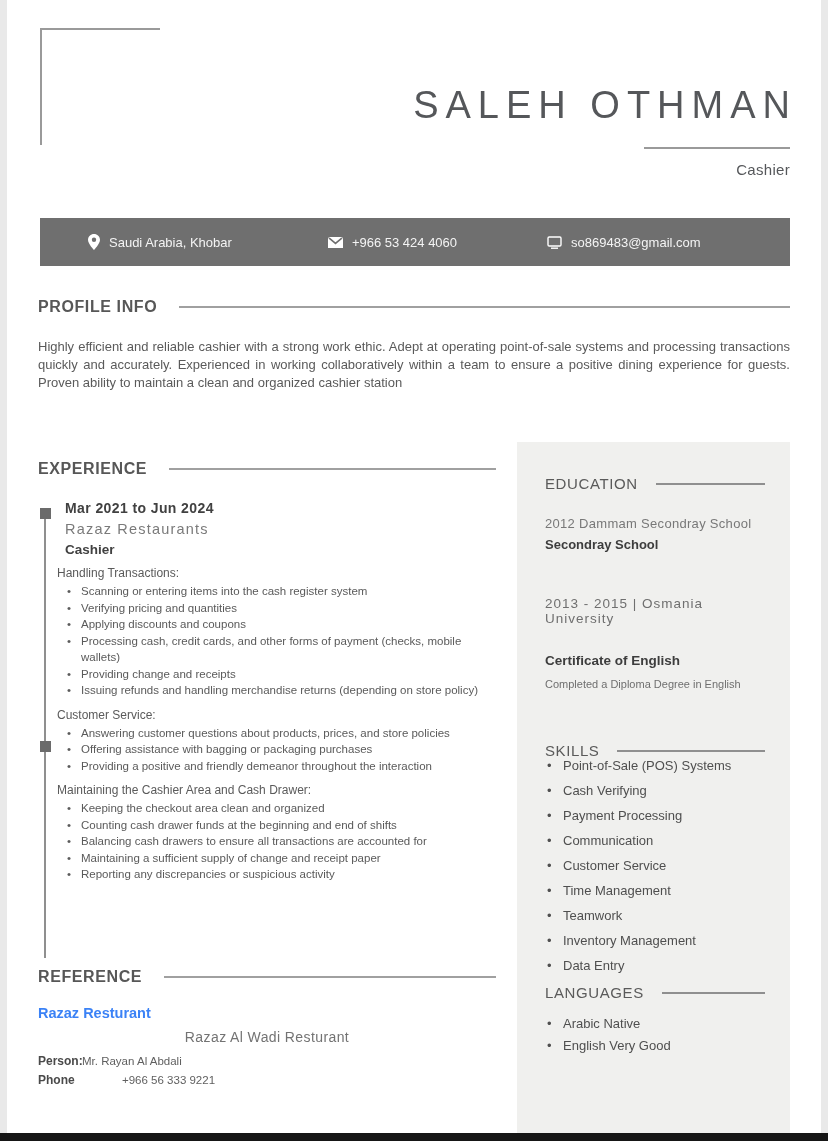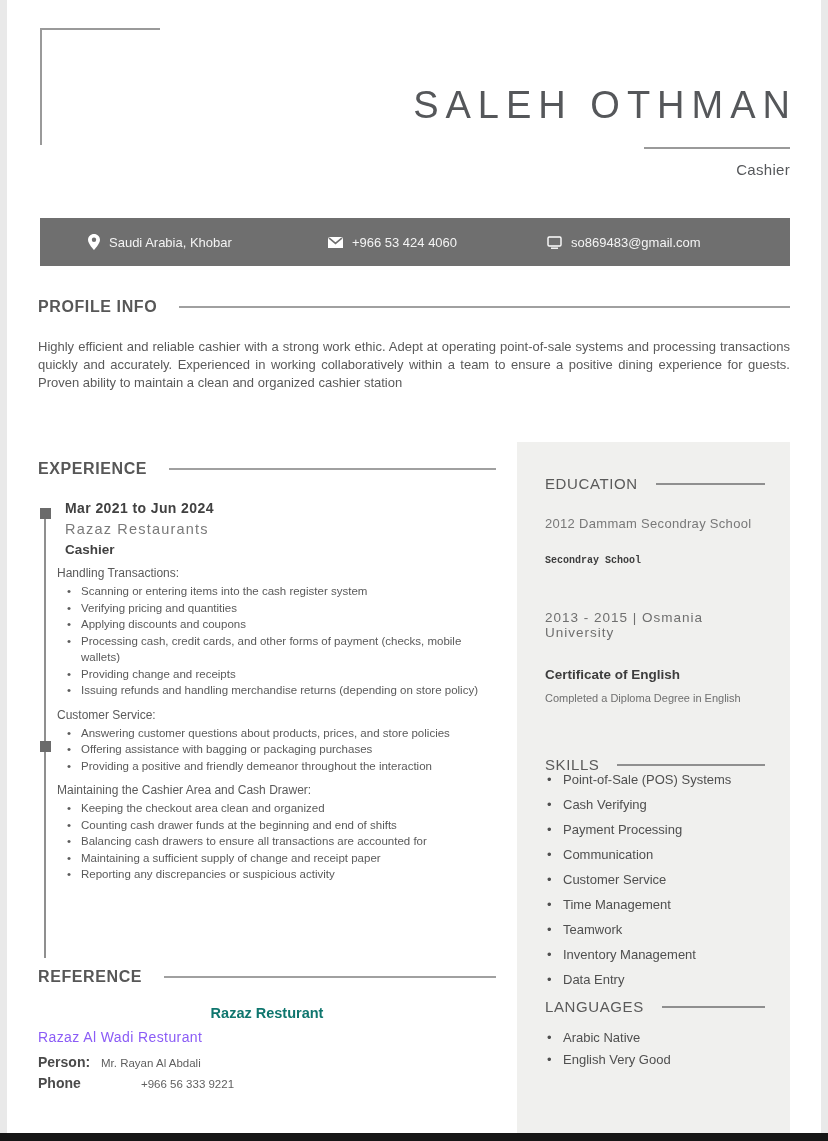--- a/index.html
+++ b/index.html
@@ -48,37 +48,37 @@
   .exp-date { font-size:14px; font-weight:bold; color:#414141; letter-spacing:0.4px; }
   .exp-company { font-size:14.5px; color:#7a7a7a; letter-spacing:1.2px; margin-top:5px; }
   .exp-role { font-size:13.5px; font-weight:bold; color:#414141; margin-top:5px; }
   .exp-group-label { font-size:12px; color:#5a5a5a; margin:9px 0 3px -8px; }
   .exp-bullets { list-style:none; }
   .exp-bullets li { position:relative; padding-left:16px; font-size:11.5px; color:#5a5a5a; line-height:16.5px; }
   .exp-bullets li::before { content:"•"; position:absolute; left:2px; top:0; color:#5a5a5a; }
 
   
   .reference-sec { position:absolute; left:38px; top:968px; width:458px; }
-  .ref-company { font-size:14.5px; font-weight:bold; color:#0f766e; margin-top:19px;text-align:center; }
-  .ref-subcompany { font-size:14px; color:#8b5cf6; letter-spacing:0.4px; margin-top:8px; }
+  .ref-company { font-size:14.5px; font-weight:bold; color:#3b82f6; margin-top:19px; }
+  .ref-subcompany { font-size:14px; color:#737373; letter-spacing:0.4px; margin-top:8px;text-align:center; }
   .ref-row { margin-top:9px; display:flex; align-items:baseline; }
   .ref-row + .ref-row { margin-top:5px;gap:40px; }
-  .ref-label { font-size:14px; font-weight:bold; color:#4a4a4a; width:63px; flex:none; }
+  .ref-label { font-size:12px; font-weight:bold; color:#4a4a4a; width:44px; flex:none; }
   .ref-value { font-size:11.5px; color:#5f5f5f; }
 
   
   .side-panel { position:absolute; left:517px; top:442px; width:273px; height:691px;
     background:#f0f0ee; padding:33px 25px 0 28px; }
   .panel-head { display:flex; align-items:center; }
   .panel-head .sec-title { font-size:15px; font-weight:normal; color:#5a5a5a; letter-spacing:0.6px; white-space:nowrap; }
   .panel-head .sec-rule { flex:1; height:2px; background:#8f8f8f; margin-left:18px; }
 
   .edu-e1 { margin-top:24px; }
   .edu-line1 { font-size:13px; color:#787878; letter-spacing:0.3px; }
-  .edu-line2 { font-size:10px; font-weight:bold; color:#3d3d3d; margin-top:24px;font-family:Liberation Mono, monospace; }
+  .edu-line2 { font-size:13px; font-weight:bold; color:#3d3d3d; margin-top:6px; }
   .edu-e2 { margin-top:44px; font-size:13.5px; color:#6f6f6f; letter-spacing:1px; }
   .edu-cert { margin-top:27px; font-size:13.5px; font-weight:bold; color:#3d3d3d; }
   .edu-note { margin-top:10px; font-size:11px; color:#6f6f6f; }
 
   .skills-head { margin-top:52px; }
   .skills-list { list-style:none; }
   .skills-list li { position:relative; padding-left:18px; font-size:13px; color:#4f4f4f; line-height:14px; margin-bottom:11px; }
   .skills-list li::before { content:"•"; position:absolute; left:2px; top:0; color:#4f4f4f; }
 
   .lang-head { margin-top:6px; }

